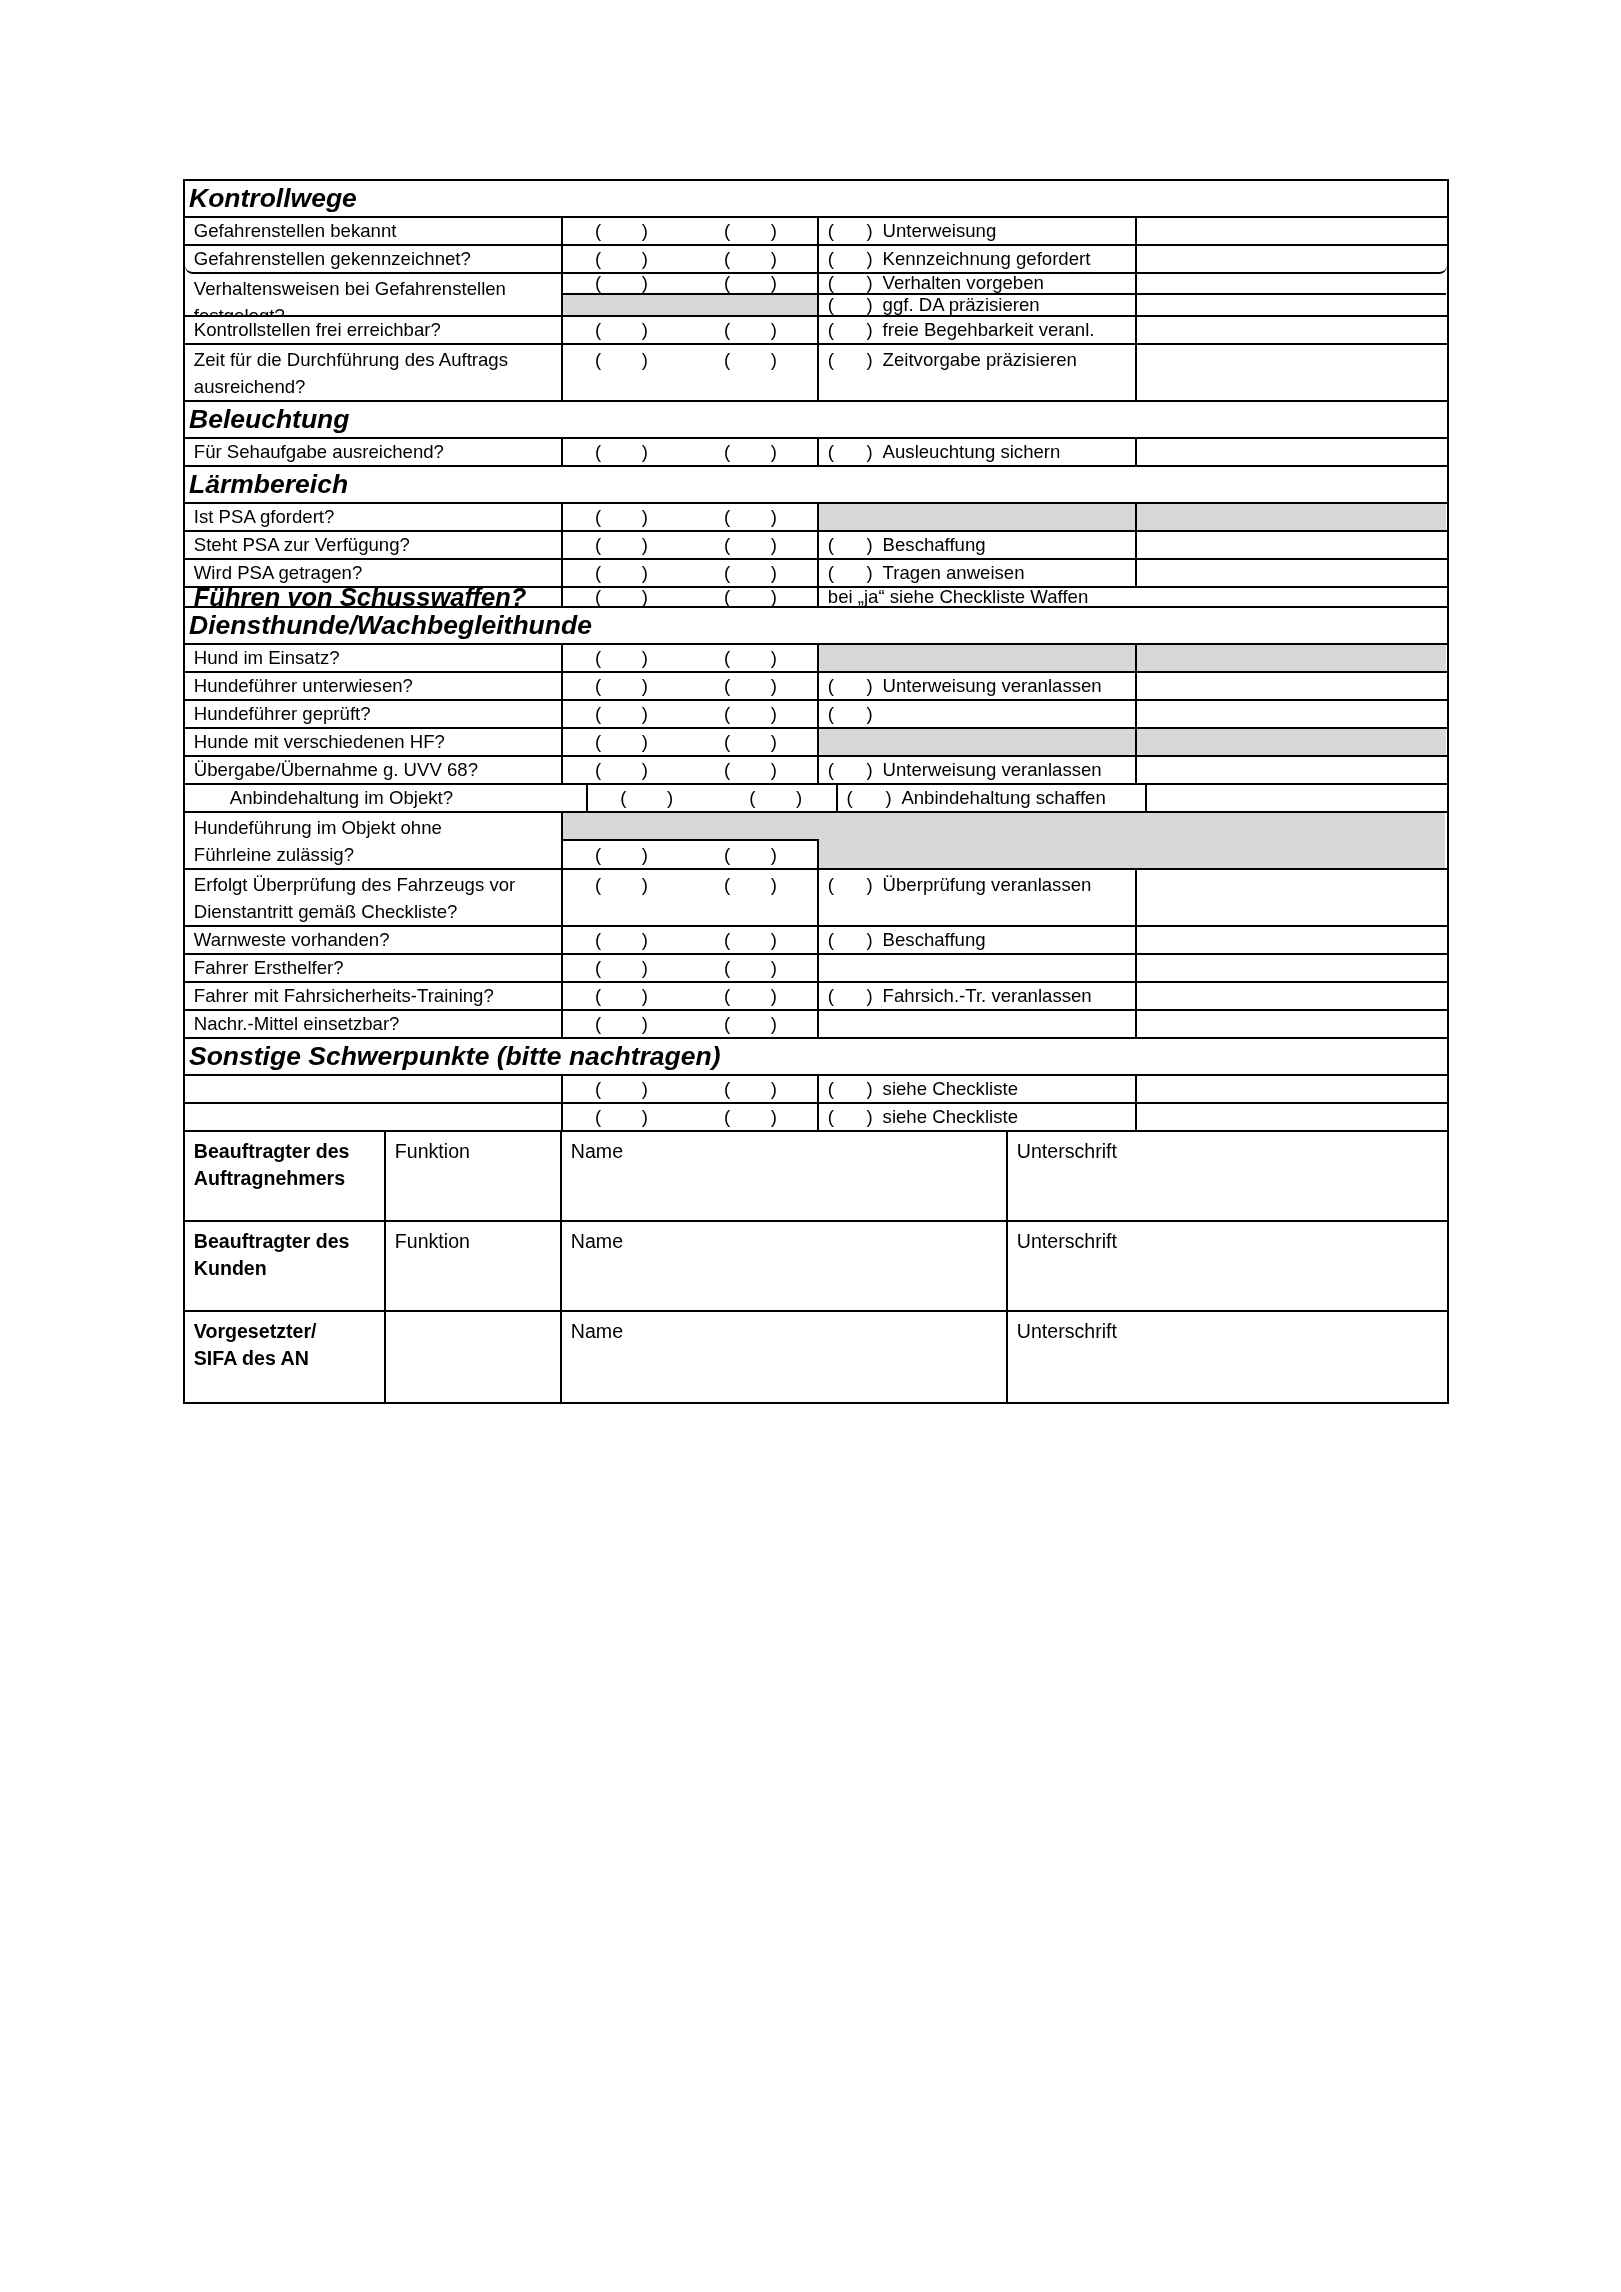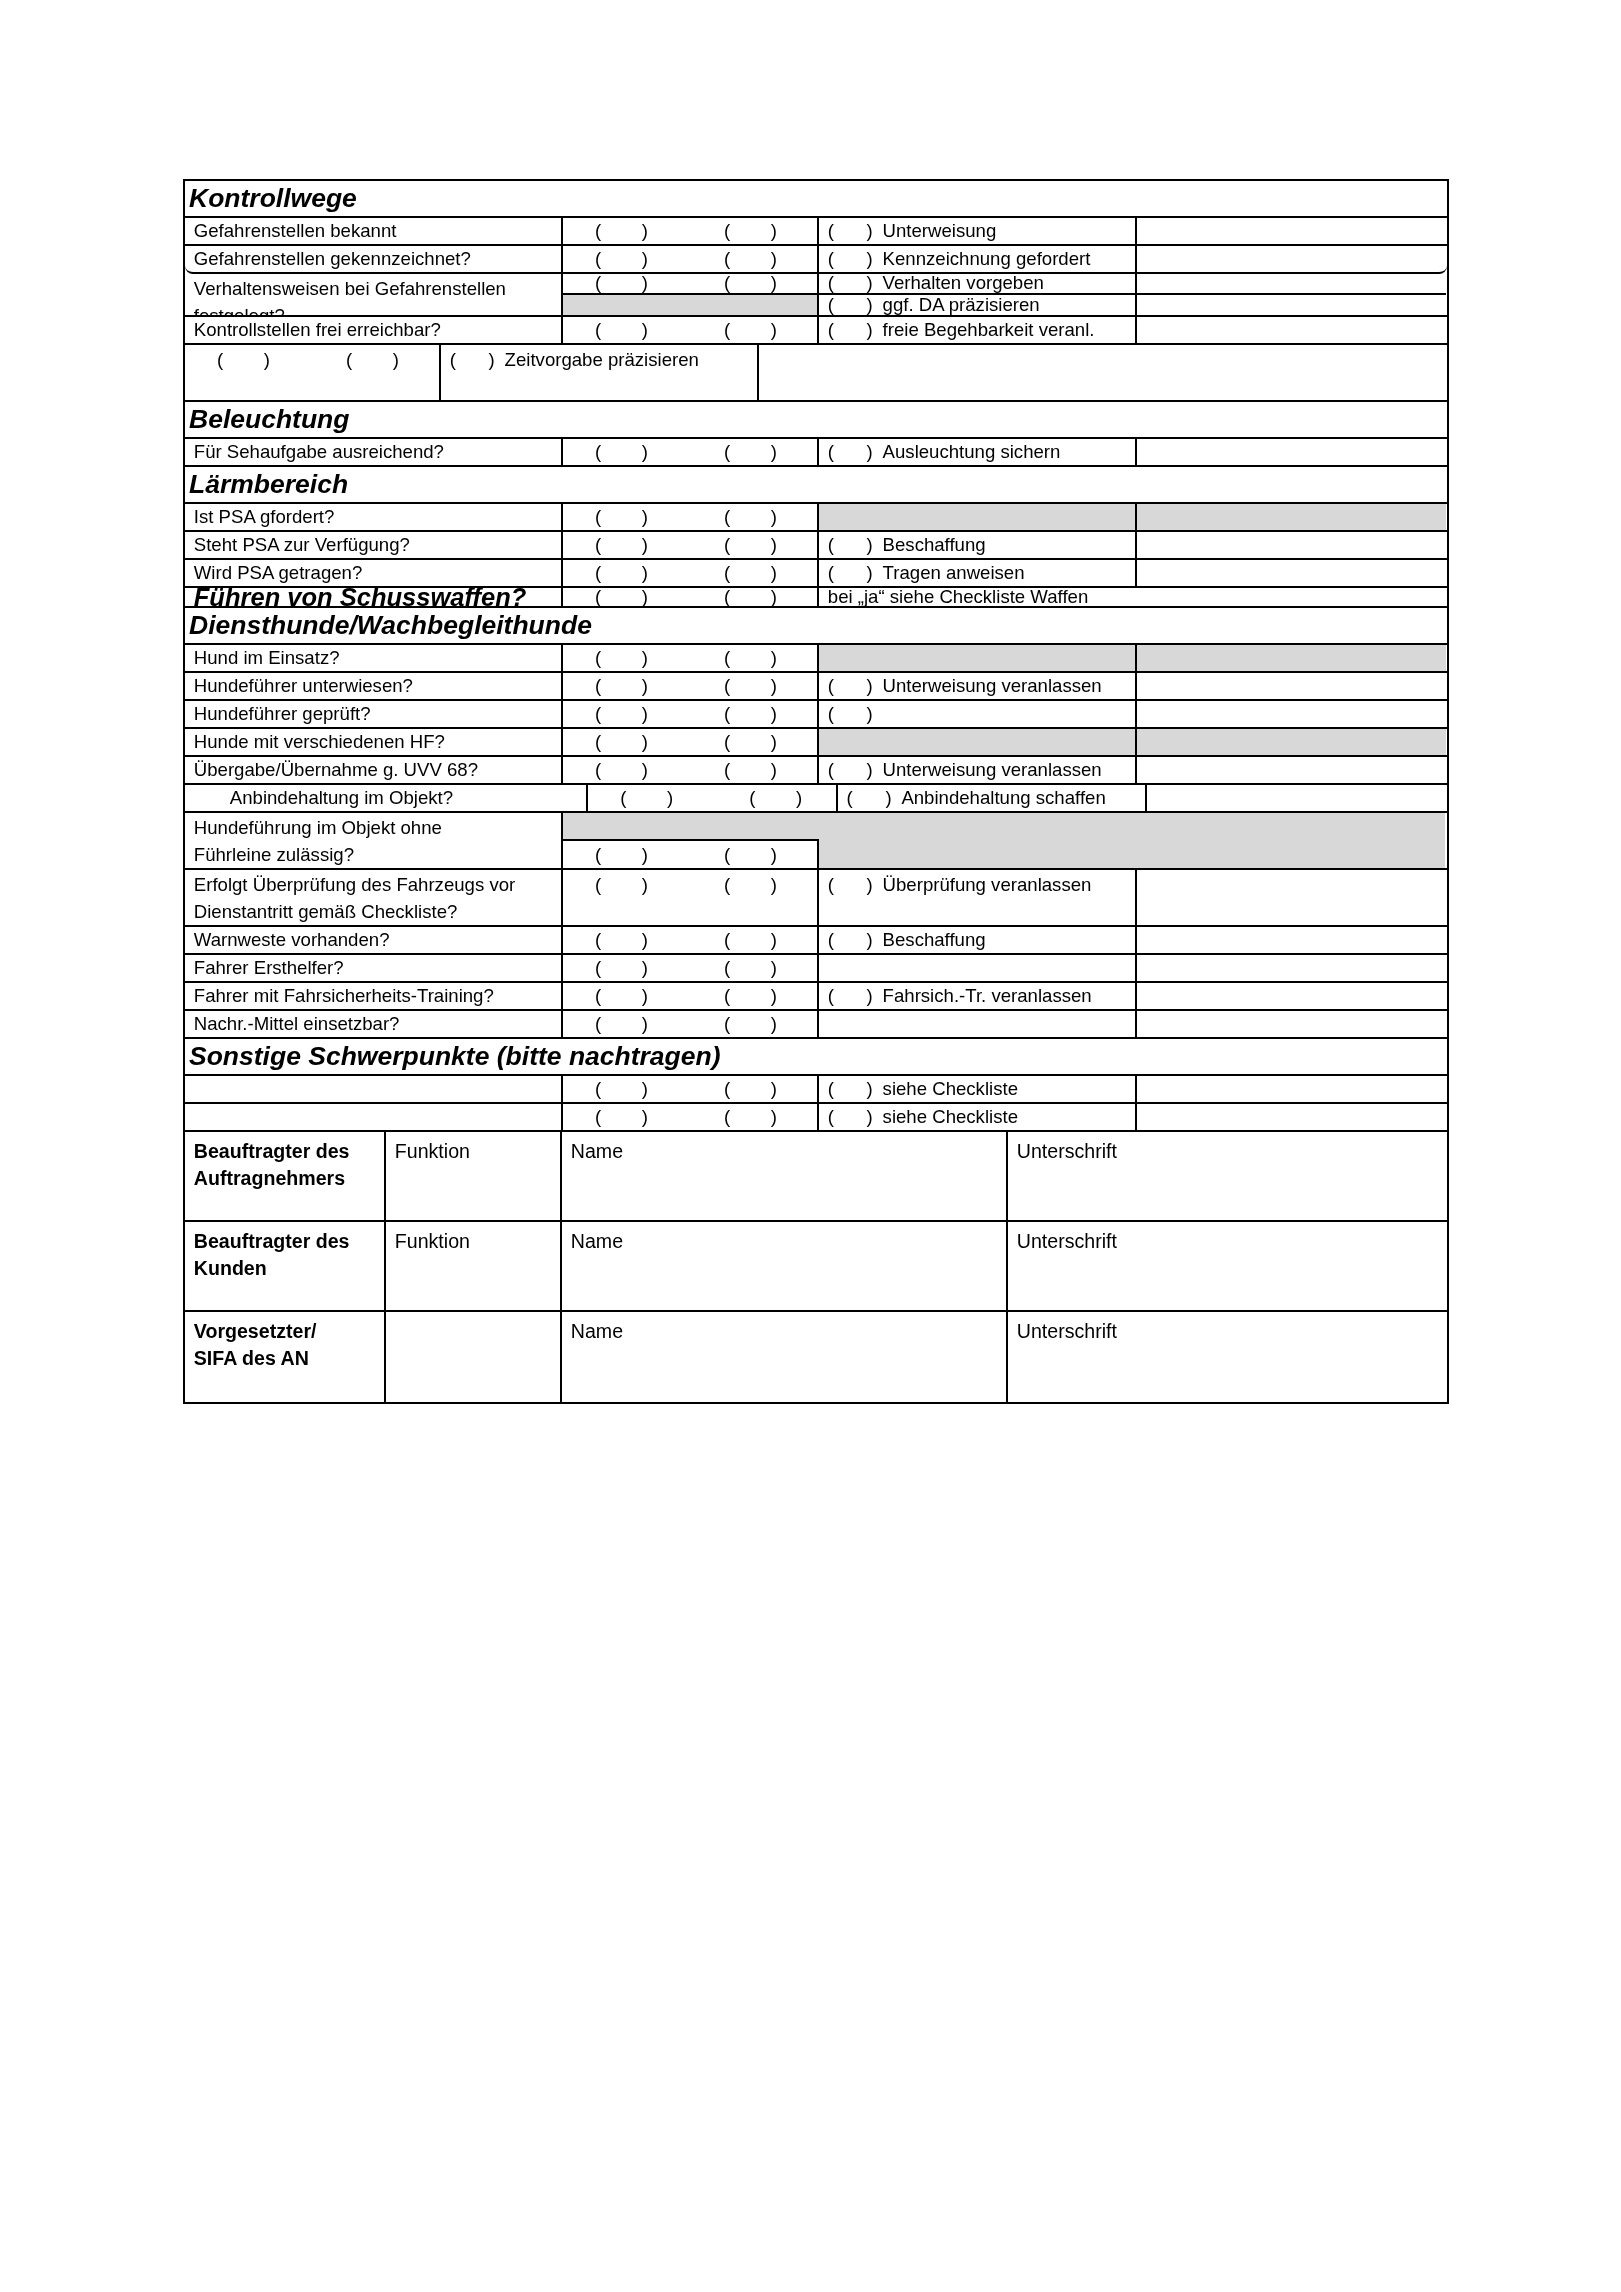--- a/index.html
+++ b/index.html
@@ -173,20 +173,22 @@
           <div class="half"></div>
         </div>
       </div>
       <div class="trow" style="height: 28px;">
         <div class="cell w-q"><span>Kontrollstellen frei erreichbar?</span></div>
         <div class="cell w-cb cbcell"><span class="pair"><span>(</span><span>)</span></span><span class="pair"><span>(</span><span>)</span></span></div>
         <div class="cell w-act act"><span class="pair"><span>(</span><span>)</span></span><span class="act-label">freie Begehbarkeit veranl.</span></div>
         <div class="cell w-rem last"></div>
       </div>
       <div class="trow" style="height: 57px;">
+        <div class="cell w-q top"><span>Zeit für die Durchführung des Auftrags
+ausreichend?</span></div>
         <div class="cell w-cb cbcell top"><span class="pair"><span>(</span><span>)</span></span><span class="pair"><span>(</span><span>)</span></span></div>
         <div class="cell w-act act top"><span class="pair"><span>(</span><span>)</span></span><span class="act-label">Zeitvorgabe präzisieren</span></div>
         <div class="cell w-rem last"></div>
       </div>
       <div class="trow section-row" style="height: 37px;">
         <div class="cell section-cell">
           <span>Beleuchtung</span>
         </div>
       </div>
       <div class="trow" style="height: 28px;">

